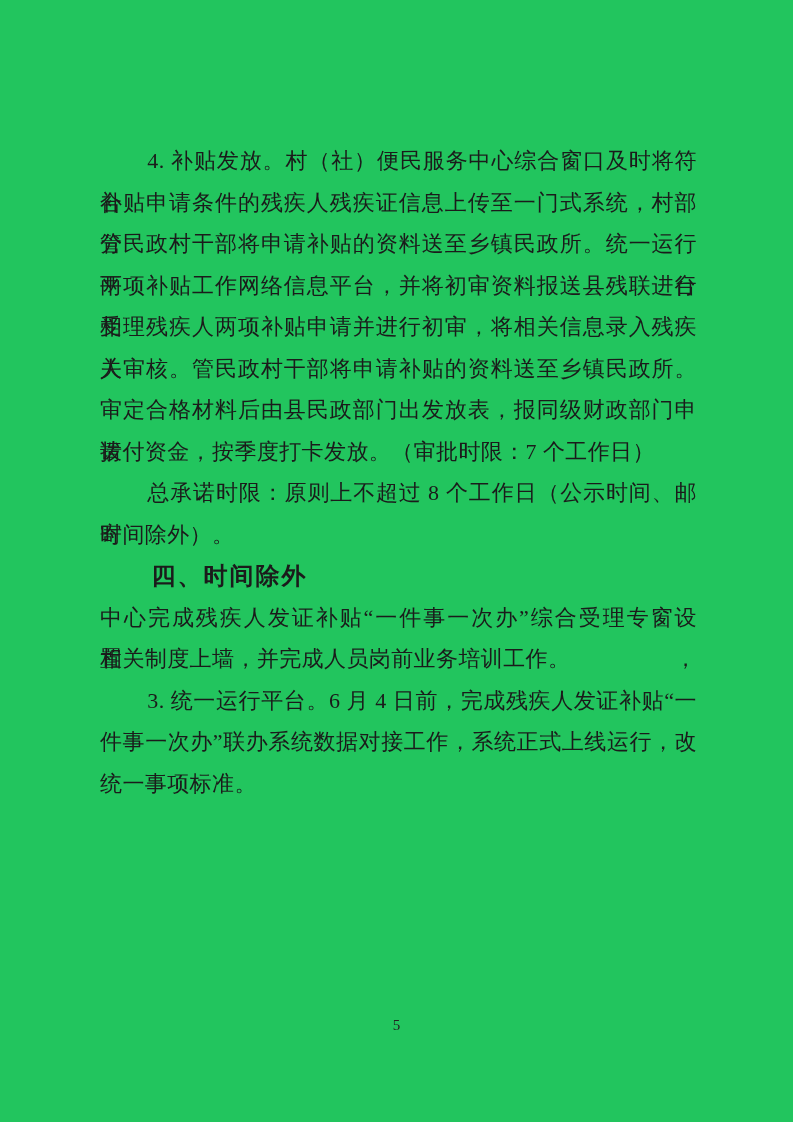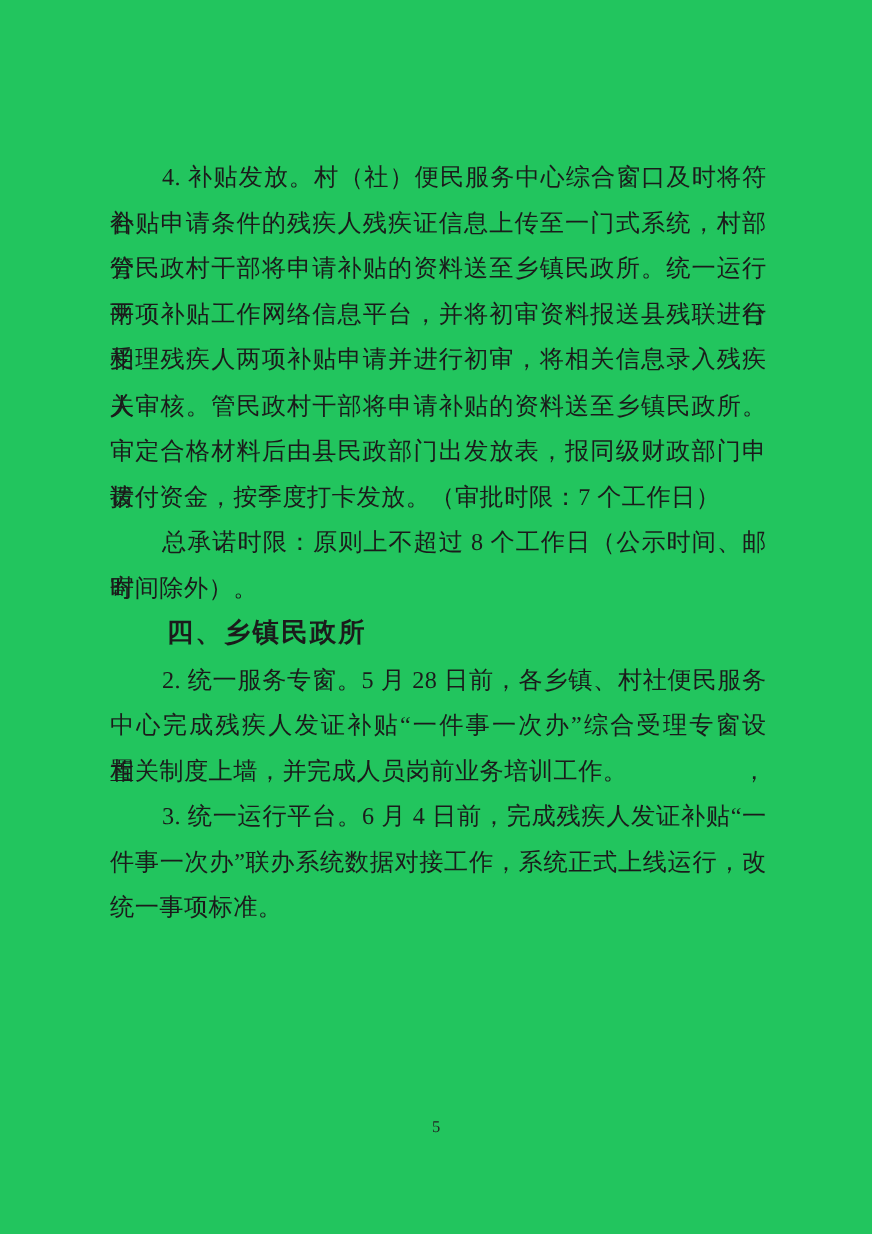--- a/index.html
+++ b/index.html
@@ -69,24 +69,23 @@
         <div class="line fill">受理残疾人两项补贴申请并进行初审，将相关信息录入残疾人</div>
         <div class="line fill">关审核。管民政村干部将申请补贴的资料送至乡镇民政所。</div>
         <div class="line fill">审定合格材料后由县民政部门出发放表，报同级财政部门申请</div>
         <div class="line">拨付资金，按季度打卡发放。（审批时限：7 个工作日）</div>
       </div>
       <div class="para body">
         <div class="line fill indent">总承诺时限：原则上不超过 8 个工作日（公示时间、邮寄</div>
         <div class="line">时间除外）。</div>
       </div>
       <div class="para heading">
-        <div class="line indent">四、乡镇民政所</div>
+        <div class="line indent">四、时间除外</div>
       </div>
       <div class="para body">
-        <div class="line fill indent">2. 统一服务专窗。5 月 28 日前，各乡镇、村社便民服务</div>
         <div class="line fill">中心完成残疾人发证补贴“一件事一次办”综合受理专窗设置，</div>
         <div class="line">相关制度上墙，并完成人员岗前业务培训工作。</div>
       </div>
       <div class="para body">
         <div class="line fill indent">3. 统一运行平台。6 月 4 日前，完成残疾人发证补贴“一</div>
         <div class="line fill">件事一次办”联办系统数据对接工作，系统正式上线运行，改</div>
         <div class="line">统一事项标准。</div>
       </div>
     </div>
   <div class="page-number">5</div>

